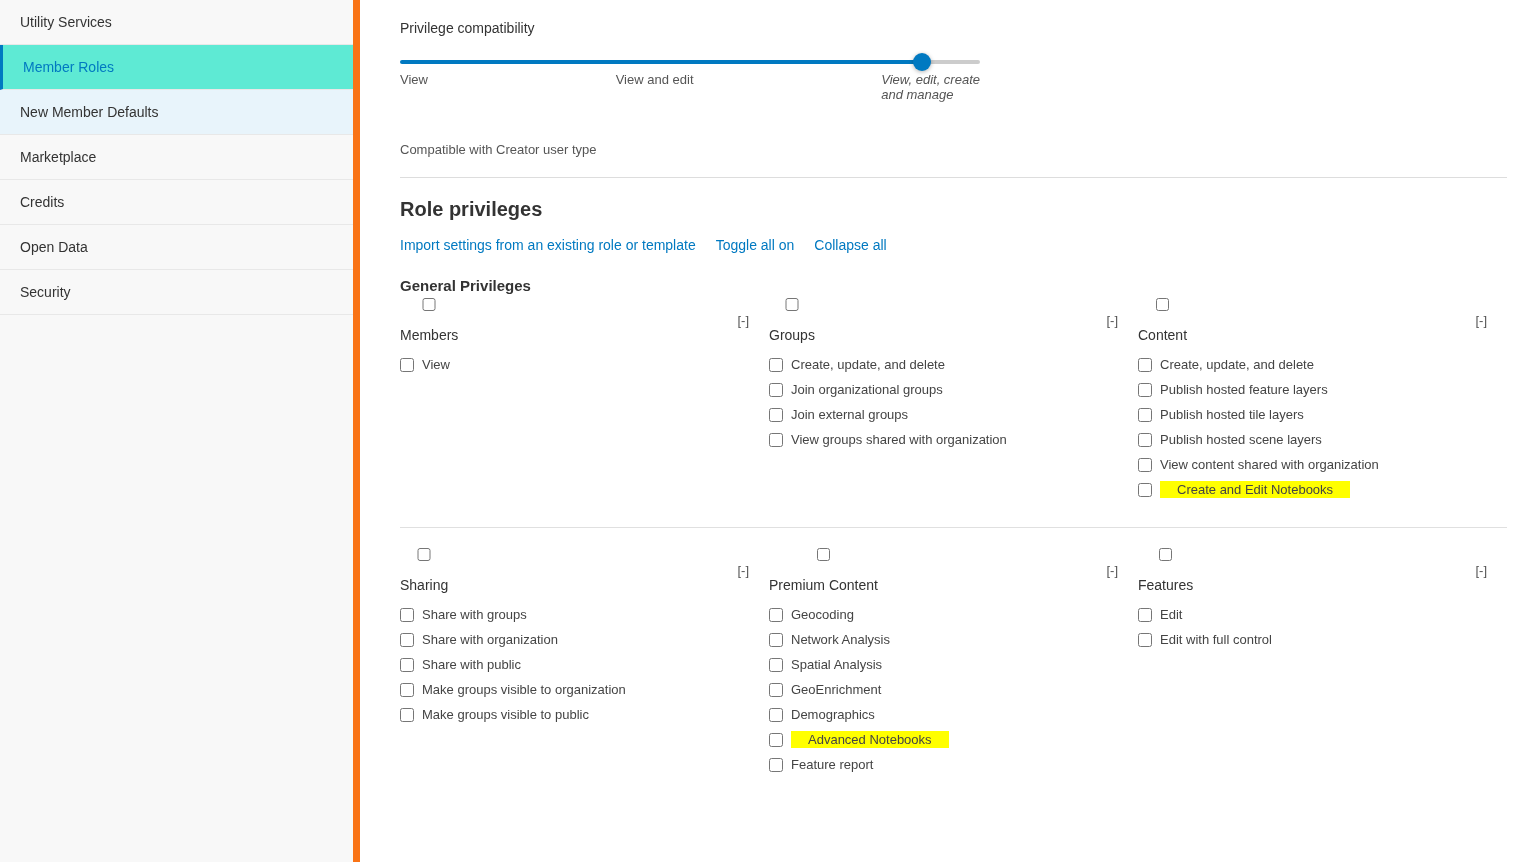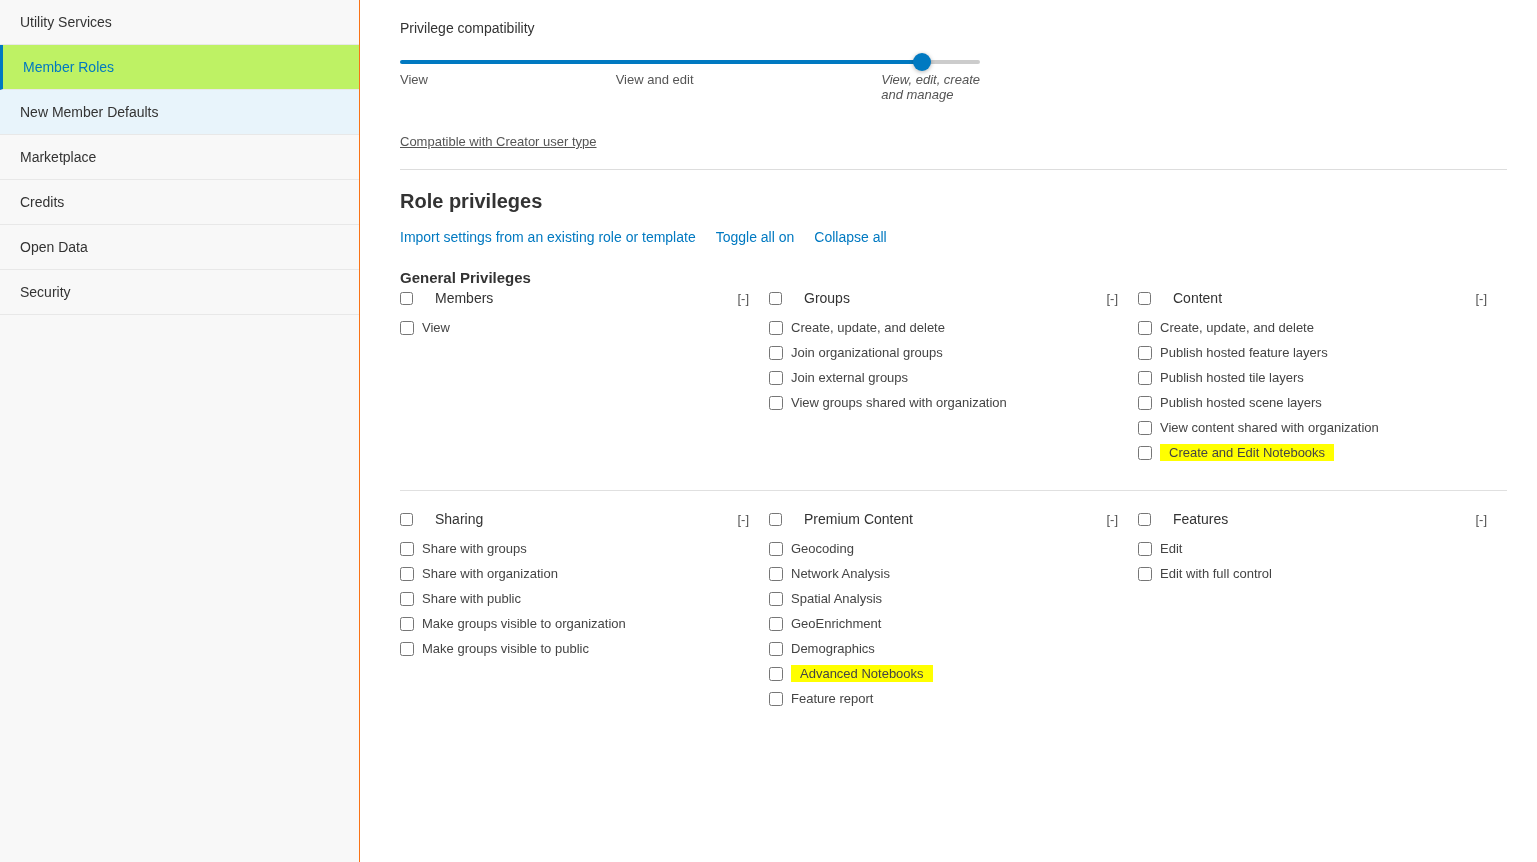--- a/index.html
+++ b/index.html
@@ -3,34 +3,34 @@
   <meta charset="utf-8">
   <style>
     * { box-sizing: border-box; margin: 0; padding: 0; }
     body { font-family: 'Segoe UI', Arial, sans-serif; font-size: 14px; color: #333; background: #fff; display: flex; height: 862px; overflow: hidden; }
 
     
     .sidebar {
       width: 360px;
       min-width: 360px;
       background: #f8f8f8;
-      border-right: 1px solid #f97316;
+      border-right: 7px solid #f97316;
       display: flex;
       flex-direction: column;
       overflow-y: auto;
     }
     .sidebar-item {
       padding: 14px 20px;
       border-bottom: 1px solid #e8e8e8;
       cursor: pointer;
       font-size: 14px;
       color: #333;
     }
     .sidebar-item.active {
-      background: #bef264;
+      background: #5eead4;
       border-left: 3px solid #0079c1;
       color: #0079c1;
       font-weight: 500;
     }
     .sidebar-item.highlighted {
       background: #e8f4fb;
     }
 
     
     .main {
@@ -75,22 +75,21 @@
       display: flex;
       justify-content: space-between;
       width: 580px;
       margin-top: 8px;
       font-size: 13px;
       color: #555;
     }
     .compat-note {
       font-size: 13px;
       color: #555;
-      margin-top: 2px;
-      text-decoration: underline;
+      margin-top: 10px;
     }
 
     
     .role-privileges-section { }
     .section-title {
       font-size: 20px;
       font-weight: 600;
       color: #333;
       margin-bottom: 16px;
     }
@@ -127,22 +126,22 @@
 
     .priv-col-header {
       display: flex;
       align-items: center;
       justify-content: space-between;
       margin-bottom: 10px;
       padding-bottom: 4px;
     }
     .priv-col-header-left {
       display: flex;
-      align-items: center;
-      gap: 22px;
+      gap: 16px;
+      flex-direction: column;
     }
     .priv-col-title {
       font-size: 14px;
       color: #333;
     }
     .collapse-btn {
       color: #555;
       font-size: 13px;
       cursor: pointer;
     }
@@ -156,21 +155,21 @@
       color: #444;
     }
     .priv-item input[type="checkbox"] {
       width: 14px;
       height: 14px;
       accent-color: #0079c1;
     }
 
     .highlight-yellow {
       background-color: #ffff00;
-      padding: 1px 9px;
+      padding: 1px 17px;
     }
 
     .divider-row {
       border-top: 1px solid #e0e0e0;
       margin: 20px 0;
     }
 
     
     .second-priv-row {
       margin-top: 10px;

